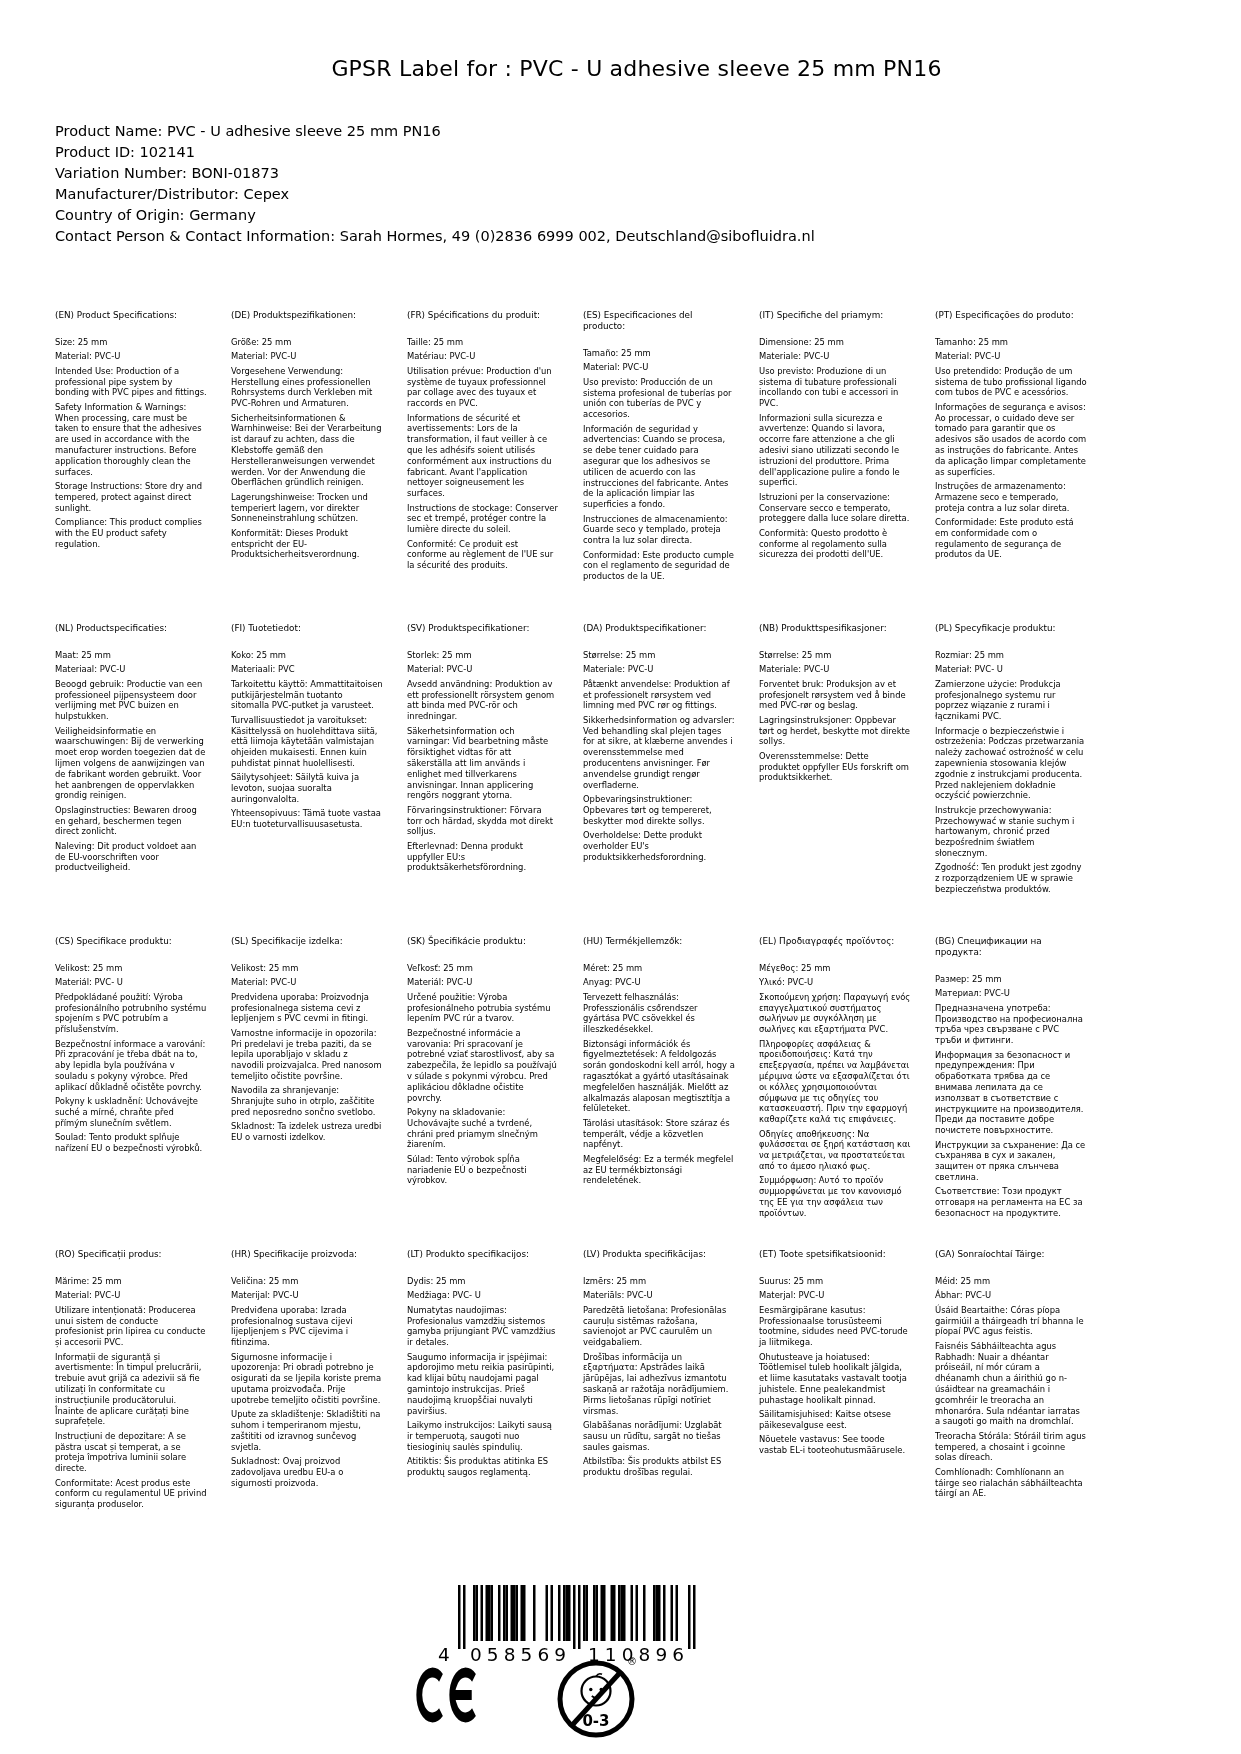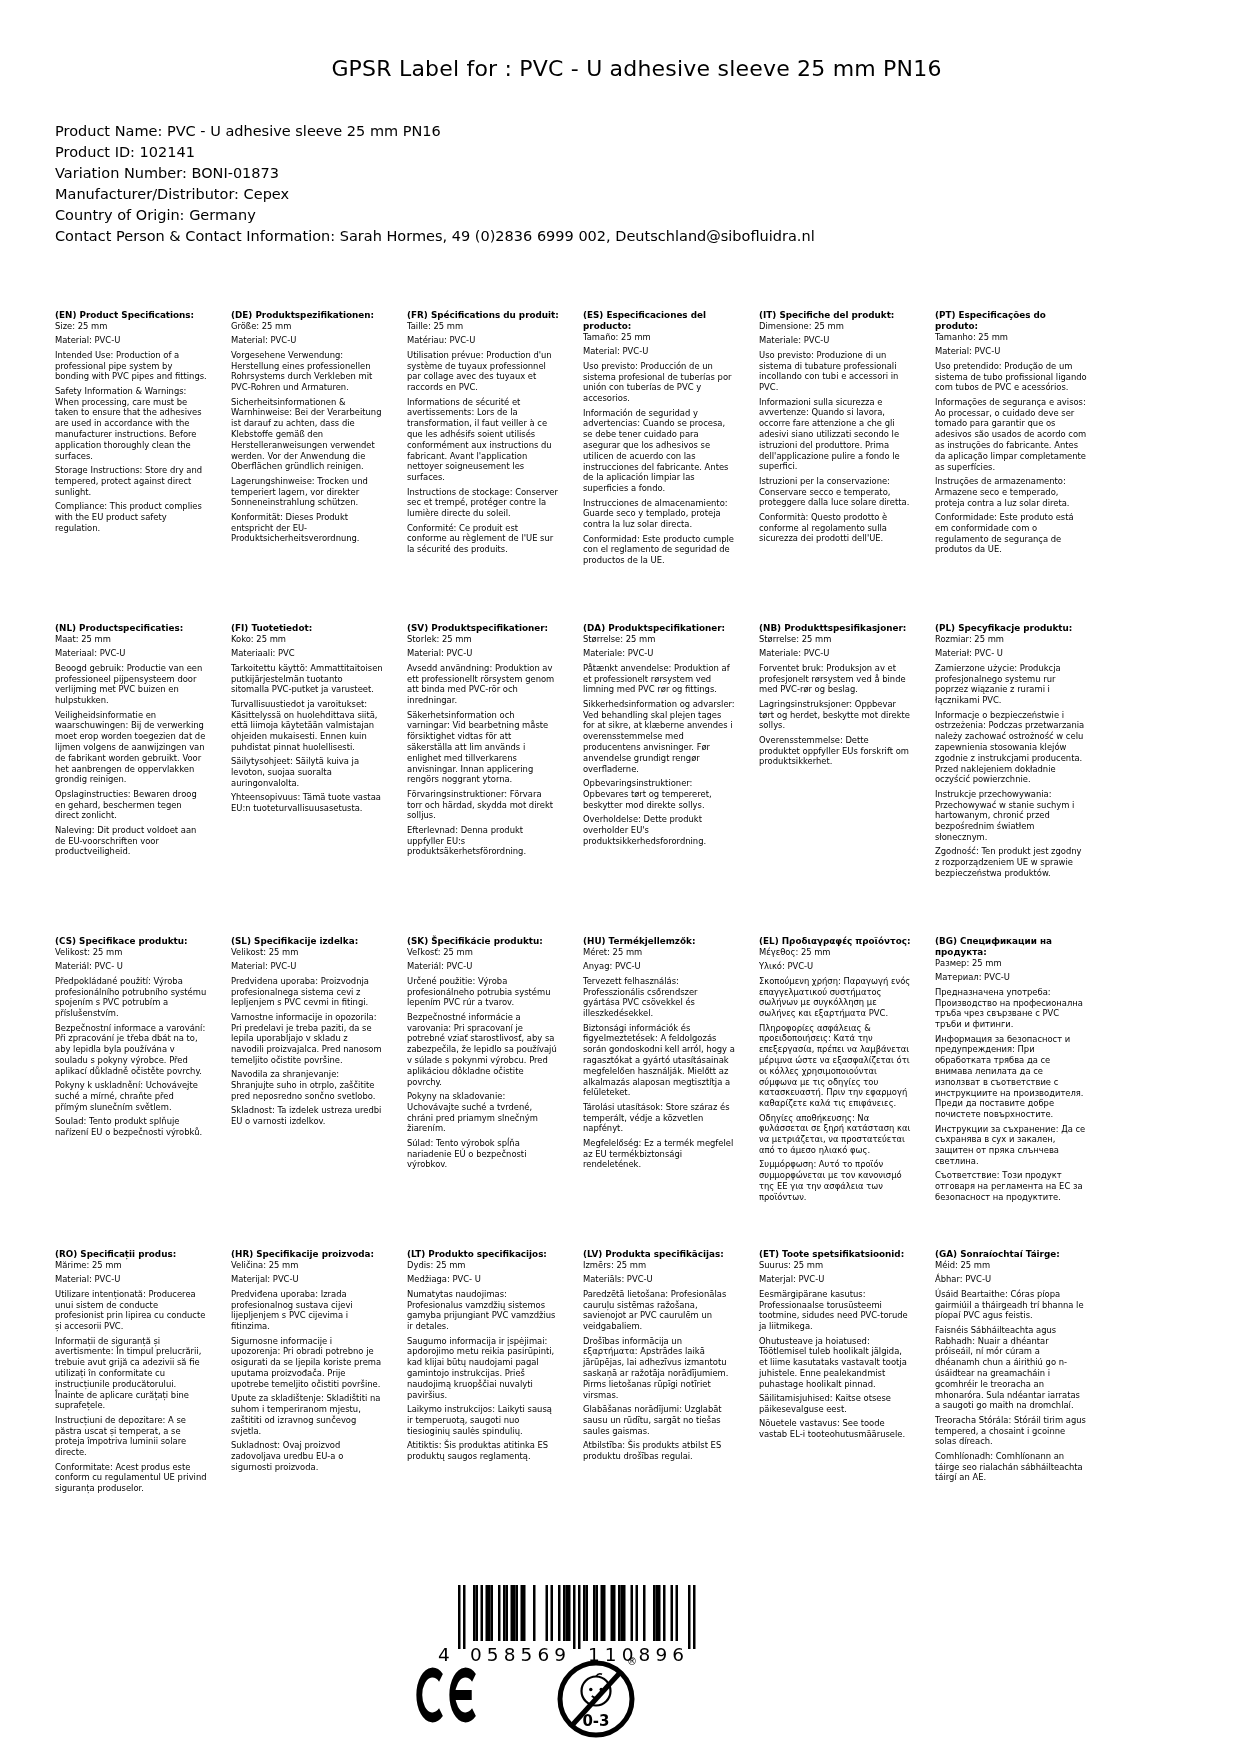--- a/index.html
+++ b/index.html
@@ -17,23 +17,23 @@
   .product-info { position:absolute; left:55px; top:121px; font-size:14.5px; line-height:21px; }
   .pi-label { font-weight:normal; }
   .pi-value { font-weight:normal; }
   .lang-grid {
     position:absolute; left:55px; top:310px;
     display:grid; grid-template-columns:repeat(6,152px); column-gap:24px;
     grid-template-rows:313px 313px 313px auto;
     align-items:start;
   }
   .block { font-size:8.4px; line-height:10.8px; }
-  .block-heading { font-weight:bold; font-size:8.8px; line-height:11px; }
+  .block-heading { font-weight:normal; font-size:8.8px; line-height:11px; }
   .block p { margin:3.6px 0 0 0; }
-  .block p.first { margin-top:0; }
+  .block p.first { margin-top:16px; }
   .barcode-svg { position:absolute; left:430px; top:1585px; }
   .barcode-svg rect { fill:#000; }
   .barcode-svg text { font-family:"DejaVu Sans", sans-serif; fill:#000; }
   .ce-svg { position:absolute; left:416px; top:1667px; }
   .age-svg { position:absolute; left:556px; top:1653px; }
 </style>
 </head>
 <body>
 
 <div class="page">
@@ -80,21 +80,21 @@
       <div class="block">
         <div class="block-heading">(ES) Especificaciones del producto:</div>
         <p class="first">Tamaño: 25 mm</p>
         <p>Material: PVC-U</p>
         <p>Uso previsto: Producción de un sistema profesional de tuberías por unión con tuberías de PVC y accesorios.</p>
         <p>Información de seguridad y advertencias: Cuando se procesa, se debe tener cuidado para asegurar que los adhesivos se utilicen de acuerdo con las instrucciones del fabricante. Antes de la aplicación limpiar las superficies a fondo.</p>
         <p>Instrucciones de almacenamiento: Guarde seco y templado, proteja contra la luz solar directa.</p>
         <p>Conformidad: Este producto cumple con el reglamento de seguridad de productos de la UE.</p>
       </div>
       <div class="block">
-        <div class="block-heading">(IT) Specifiche del produkt:</div>
+        <div class="block-heading">(IT) Specifiche del priamym:</div>
         <p class="first">Dimensione: 25 mm</p>
         <p>Materiale: PVC-U</p>
         <p>Uso previsto: Produzione di un sistema di tubature professionali incollando con tubi e accessori in PVC.</p>
         <p>Informazioni sulla sicurezza e avvertenze: Quando si lavora, occorre fare attenzione a che gli adesivi siano utilizzati secondo le istruzioni del produttore. Prima dell'applicazione pulire a fondo le superfici.</p>
         <p>Istruzioni per la conservazione: Conservare secco e temperato, proteggere dalla luce solare diretta.</p>
         <p>Conformità: Questo prodotto è conforme al regolamento sulla sicurezza dei prodotti dell'UE.</p>
       </div>
       <div class="block">
         <div class="block-heading">(PT) Especificações do produto:</div>
         <p class="first">Tamanho: 25 mm</p>

